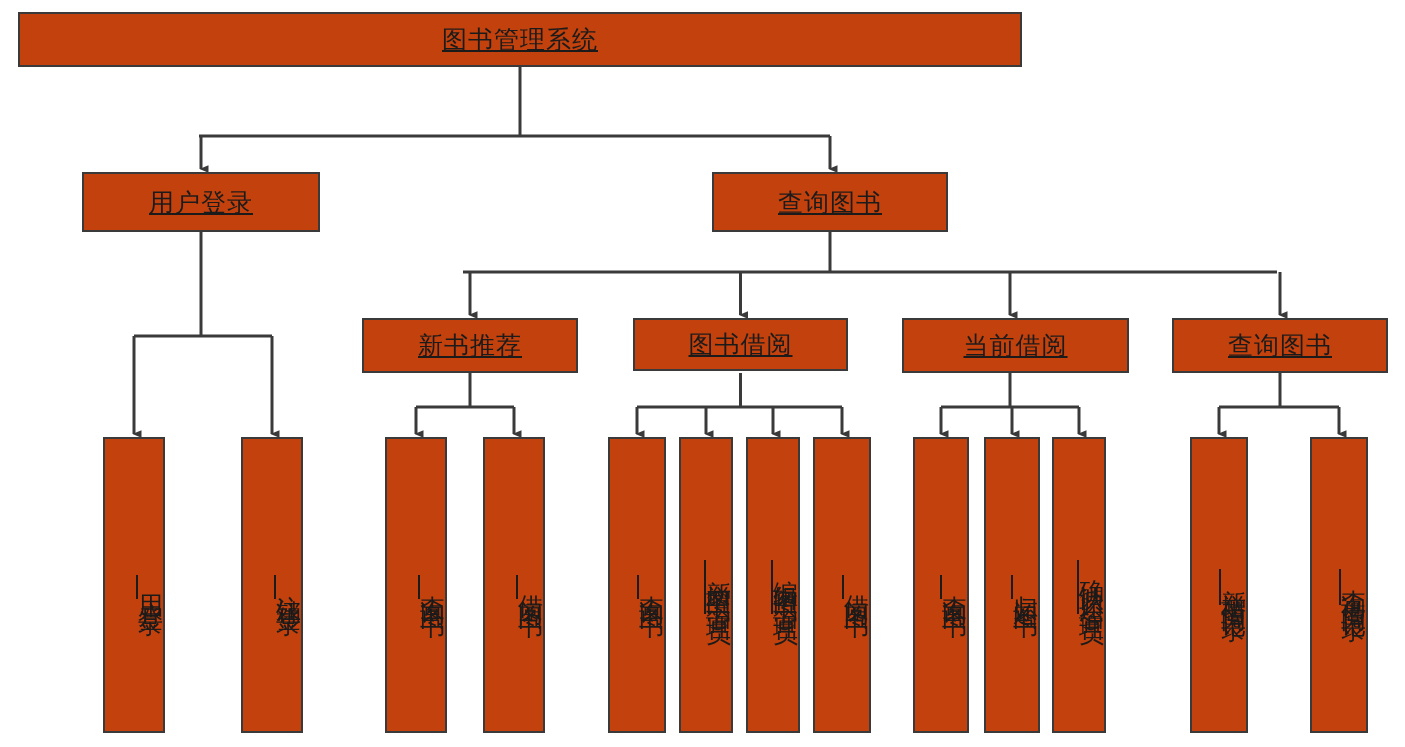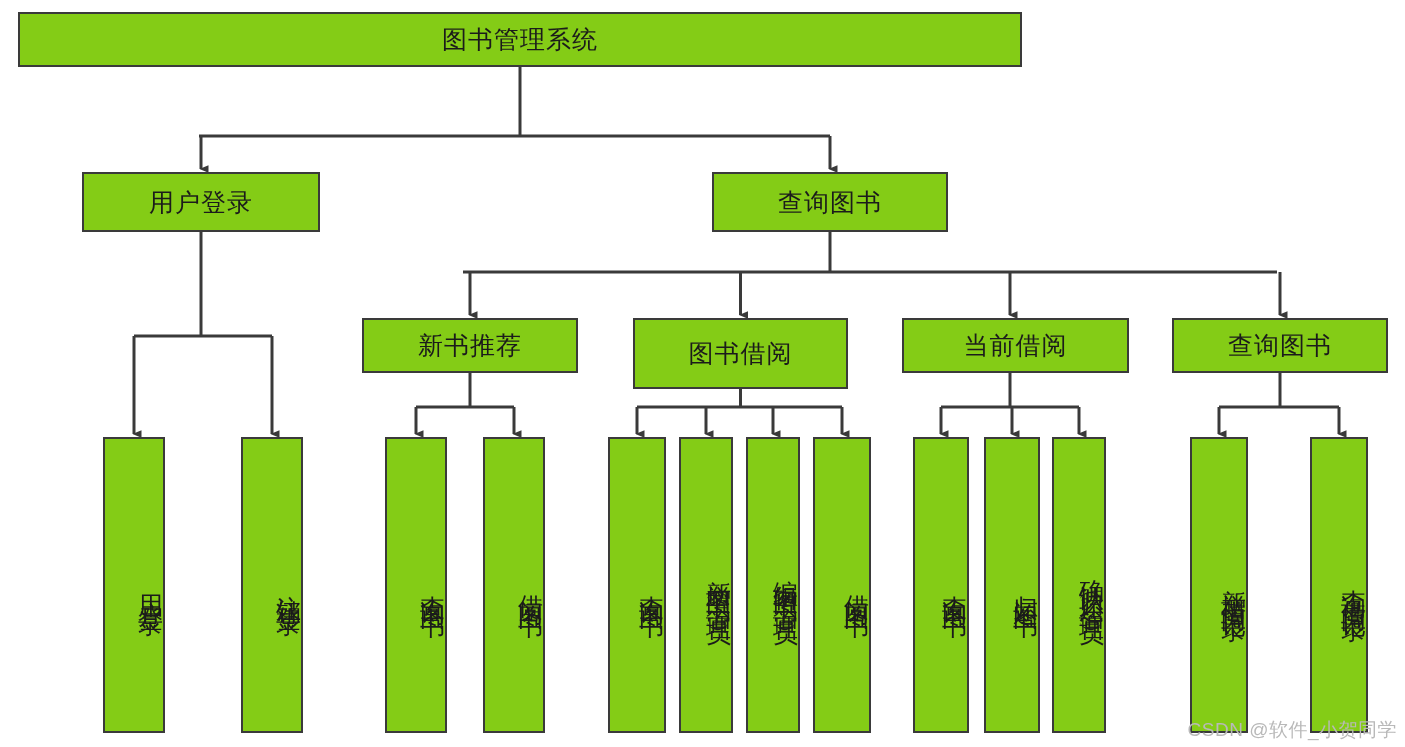--- a/index.html
+++ b/index.html
@@ -9,26 +9,27 @@
     font-family:"Liberation Sans","DejaVu Sans",sans-serif;
     overflow:hidden;
     position:relative;
   }
   #canvas{position:absolute;left:0;top:0;width:1405px;height:747px;}
   svg.edges{position:absolute;left:0;top:0;width:1405px;height:747px;pointer-events:none;}
 
   .node{
     position:absolute;
     box-sizing:border-box;
-    background:#84cc16;
+    background:#c2410c;
     border:2.5px solid #3a3a3a;
     display:flex;
     align-items:center;
     justify-content:center;
     color:#1b1b1b;
+    text-decoration:underline;
   }
   .node.horiz{font-size:25px;letter-spacing:1px;}
   .node.root{font-size:25px;}
   .node.vert{
     writing-mode:vertical-rl;
     text-orientation:upright;
     font-size:25px;
     letter-spacing:6px;
     padding-top:4px;
     align-items:flex-start;
@@ -102,21 +103,21 @@
       </div>
       <div class="node horiz" style="left: 82px; top: 172px; width: 238px; height: 60px;">
         <span class="hlabel">用户登录</span>
       </div>
       <div class="node horiz" style="left: 712px; top: 172px; width: 236px; height: 60px;">
         <span class="hlabel">查询图书</span>
       </div>
       <div class="node horiz" style="left: 362px; top: 318px; width: 216px; height: 55px;">
         <span class="hlabel">新书推荐</span>
       </div>
-      <div class="node horiz" style="left: 633px; top: 318px; width: 215px; height: 71px;">
+      <div class="node horiz" style="left: 633px; top: 318px; width: 215px; height: 53px;">
         <span class="hlabel">图书借阅</span>
       </div>
       <div class="node horiz" style="left: 902px; top: 318px; width: 227px; height: 55px;">
         <span class="hlabel">当前借阅</span>
       </div>
       <div class="node horiz" style="left: 1172px; top: 318px; width: 216px; height: 55px;">
         <span class="hlabel">查询图书</span>
       </div>
       <div class="node vert" style="left: 103px; top: 437px; width: 62px; height: 296px;">
         <span class="vlabel">用户登录</span>
@@ -151,14 +152,13 @@
       <div class="node vert" style="left: 1052px; top: 437px; width: 54px; height: 296px;">
         <span class="vlabel">确认归还（管理员）</span>
       </div>
       <div class="node vert" style="left: 1190px; top: 437px; width: 58px; height: 296px;">
         <span class="vlabel">新增借阅记录</span>
       </div>
       <div class="node vert" style="left: 1310px; top: 437px; width: 58px; height: 296px;">
         <span class="vlabel">查询借阅记录</span>
       </div>
     </div>
-  <div class="watermark">CSDN @软件_小贺同学</div>
 </div>
 
 </body></html>

